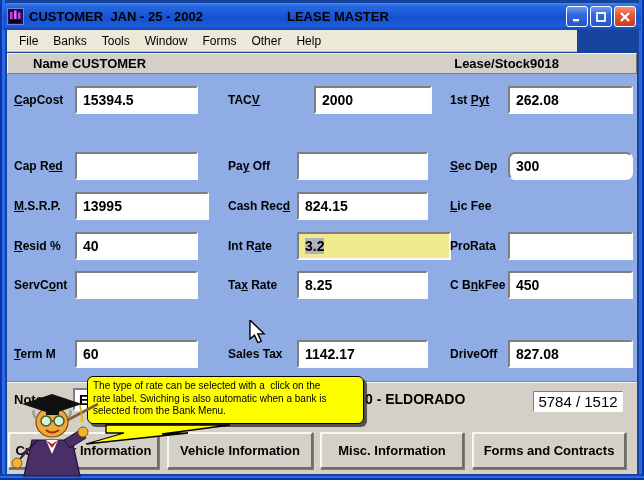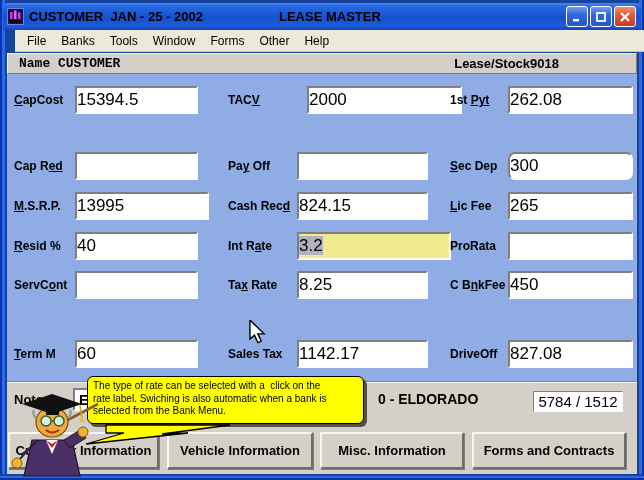--- a/index.html
+++ b/index.html
@@ -11,70 +11,70 @@
     background: linear-gradient(270deg,#0d33a8 0 2px,#2a6ae8 2px 5px,#16449c 5px 7px); }
   .frame-bottom { position:absolute; left:0; bottom:0; width:644px; height:6px;
     background: linear-gradient(0deg,#0d33a8 0 2px,#2a6ae8 2px 4px,#16449c 4px 6px); }
 
   
   .titlebar { position:absolute; left:3px; top:3px; width:638px; height:27px;
     background: linear-gradient(180deg,#4a86ef 0%,#2668e2 12%,#1550cf 55%,#1c5cd8 85%,#1346b8 100%);
     border-radius:5px 5px 0 0; display:flex; align-items:center; }
   .app-icon { width:17px; height:17px; margin:0 5px 0 4px; background:#10125e; border:1px solid #7e7ecb; }
   .title-text { color:#000; font-weight:bold; font-size:13px; white-space:pre; }
-  .app-name { position:absolute; left:276px; color:#000; font-weight:bold; font-size:13px; }
+  .app-name { position:absolute; left:284px; color:#000; font-weight:bold; font-size:13px; }
   .win-buttons { position:absolute; right:5px; top:3px; display:flex; gap:2px; }
   .win-btn { width:22px; height:21px; border-radius:3px; border:1px solid #fff;
     display:flex; align-items:center; justify-content:center;
     background: linear-gradient(180deg,#6f9bf2 0%,#3467d9 40%,#2356c8 100%); }
   .win-btn.close { background: linear-gradient(180deg,#ee9571 0%,#e25c3c 40%,#c83c1e 100%); }
 
   
-  .menubar { position:absolute; left:15px; top:30px; width:630px; height:22px;
+  .menubar { position:absolute; left:7px; top:30px; width:570px; height:22px;
     background:#ece9d8; display:flex; align-items:center; gap:15px; padding-left:12px;
     font-size:12px; color:#000; border-bottom:1px solid #c8c4b0; }
   .menu-item { cursor:default; }
 
   
   .headerbar { position:absolute; left:7px; top:53px; width:630px; height:21px;
     background:#d4d0c8; border:1px solid; border-color:#f5f4f0 #7d7b74 #7d7b74 #f5f4f0;
     display:flex; align-items:center; font-weight:bold; font-size:13px; }
-  .headerbar .hleft { padding-left:11px;font-family:Liberation Mono, monospace; }
+  .headerbar .hleft { padding-left:25px; }
   .headerbar .hright { position:absolute; right:77px; }
 
   
   .clouds { position:absolute; left:7px; top:74px; width:630px; height:307px;
     background:
       radial-gradient(ellipse 190px 70px at 12% 12%, rgba(255,255,255,.95), rgba(255,255,255,0) 70%),
       radial-gradient(ellipse 240px 90px at 55% 6%, rgba(245,243,255,.9), rgba(255,255,255,0) 70%),
       radial-gradient(ellipse 200px 80px at 88% 22%, rgba(226,226,248,.85), rgba(255,255,255,0) 70%),
       radial-gradient(ellipse 230px 95px at 28% 48%, rgba(224,222,246,.85), rgba(255,255,255,0) 72%),
       radial-gradient(ellipse 260px 100px at 70% 60%, rgba(238,238,252,.8), rgba(255,255,255,0) 70%),
       radial-gradient(ellipse 240px 90px at 10% 85%, rgba(230,230,250,.85), rgba(255,255,255,0) 70%),
       radial-gradient(ellipse 260px 110px at 85% 92%, rgba(244,244,255,.8), rgba(255,255,255,0) 70%),
       #8fadе4;
     background-color:#8fade4; }
 
   .flabel { position:absolute; font-weight:bold; font-size:12px; color:#000; white-space:pre; }
   .flabel .u { text-decoration: underline; }
   .fbox { position:absolute; height:28px; background:#fff; border:2px solid;
     border-color:#7f7f7f #fcfcfc #fcfcfc #7f7f7f;
-    font-weight:normal; font-size:17px; color:#000; line-height:24px; 
+    font-weight:bold; font-size:14px; color:#000; line-height:24px; padding-left:6px;
     overflow:hidden; white-space:nowrap; }
   .fbox.yellow { background:#f0ec8e; }
   .fbox.yellow .sel { background:#b2b2bd; }
 
   
   .bottompanel { position:absolute; left:7px; top:381px; width:630px; height:93px;
     background:#d4d0c8; border-top:1px solid #8a887f; box-shadow: inset 0 1px 0 #f4f3ef; }
   .notes-label { position:absolute; left:14px; top:392px; font-weight:bold; font-size:13px; }
   .notes-input { position:absolute; left:73px; top:388px; width:258px; height:23px;
     background:#fff; border:2px solid; border-color:#7f7f7f #fcfcfc #fcfcfc #7f7f7f;
     font-weight:bold; font-size:14px; font-family:"Liberation Sans",sans-serif; padding-left:4px; }
-  .vehicle-text { position:absolute; left:365px; top:391px; font-weight:bold; font-size:14px;margin-left:13px; }
+  .vehicle-text { position:absolute; left:365px; top:391px; font-weight:bold; font-size:14px; }
   .counter-box { position:absolute; left:533px; top:391px; width:90px; height:21px;
     background:#fff; border:1px solid; border-color:#7f7f7f #fcfcfc #fcfcfc #7f7f7f;
     font-size:15px; text-align:center; line-height:19px; }
 
   .bottom-btn { position:absolute; top:432px; height:37px; background:#d4d0c8;
     border:2px solid; border-color:#f7f6f3 #6f6d66 #6f6d66 #f7f6f3;
     box-shadow: 1px 1px 0 rgba(60,60,60,.55);
     font-weight:bold; font-size:13px; font-family:"Liberation Sans",sans-serif; color:#000;
     display:flex; align-items:center; justify-content:center; }
 
@@ -139,37 +139,36 @@
   <div class="headerbar">
     <span class="hleft">Name CUSTOMER</span>
     <span class="hright">Lease/Stock9018</span>
   </div>
 
   <div class="clouds"></div>
 
   <div class="flabel" style="left:14px; top:93px;"><span></span><span class="u">C</span><span>apCost</span></div>
   <div class="fbox" style="left:75px; top:86px; width:123px;"><span>15394.5</span></div>
   <div class="flabel" style="left:228px; top:93px;"><span>TAC</span><span class="u">V</span><span></span></div>
-  <div class="fbox" style="left:307px; top:86px; width:155px;"><span>2000</span></div>
+  <div class="fbox" style="left:314px; top:86px; width:118px;"><span>2000</span></div>
   <div class="flabel" style="left:450px; top:93px;"><span>1st </span><span class="u">Pyt</span><span></span></div>
   <div class="fbox" style="left:508px; top:86px; width:125px;"><span>262.08</span></div>
 
   <div class="flabel" style="left:14px; top:159px;"><span>Cap R</span><span class="u">ed</span><span></span></div>
   <div class="fbox" style="left:75px; top:152px; width:123px;"><span></span></div>
   <div class="flabel" style="left:228px; top:159px;"><span>Pa</span><span class="u">y</span><span> Off</span></div>
   <div class="fbox" style="left:297px; top:152px; width:131px;"><span></span></div>
   <div class="flabel" style="left:450px; top:159px;"><span></span><span class="u">S</span><span>ec Dep</span></div>
   <div class="fbox" style="left:508px; top:152px; width:125px;border-radius:7px;"><span>300</span></div>
 
   <div class="flabel" style="left:14px; top:199px;"><span class="u">M</span><span>.S.R.P.</span></div>
   <div class="fbox" style="left:75px; top:192px; width:134px;"><span>13995</span></div>
   <div class="flabel" style="left:228px; top:199px;"><span>Cash Rec</span><span class="u">d</span><span></span></div>
   <div class="fbox" style="left:297px; top:192px; width:131px;"><span>824.15</span></div>
   <div class="flabel" style="left:450px; top:199px;"><span class="u">L</span><span>ic Fee</span></div>
-  <div class="fbox" style="left:508px; top:192px; width:125px;"><span>265</span></div>
 
   <div class="flabel" style="left:14px; top:239px;"><span class="u">R</span><span>esid %</span></div>
   <div class="fbox" style="left:75px; top:232px; width:123px;"><span>40</span></div>
   <div class="flabel" style="left:228px; top:239px;"><span>Int R</span><span class="u">a</span><span>te</span></div>
   <div class="fbox yellow" style="left:297px; top:232px; width:154px;"><span class="sel">3.2</span></div>
   <div class="flabel" style="left:450px; top:239px;"><span>ProRata</span></div>
   <div class="fbox" style="left:508px; top:232px; width:125px;"><span></span></div>
 
   <div class="flabel" style="left:14px; top:278px;"><span>ServC</span><span class="u">o</span><span>nt</span></div>
   <div class="fbox" style="left:75px; top:271px; width:123px;"><span></span></div>

